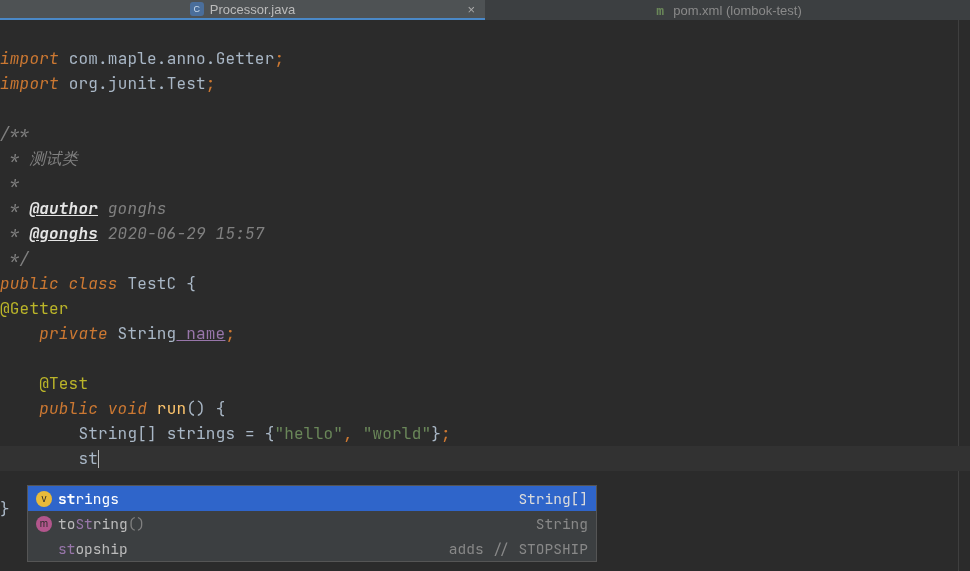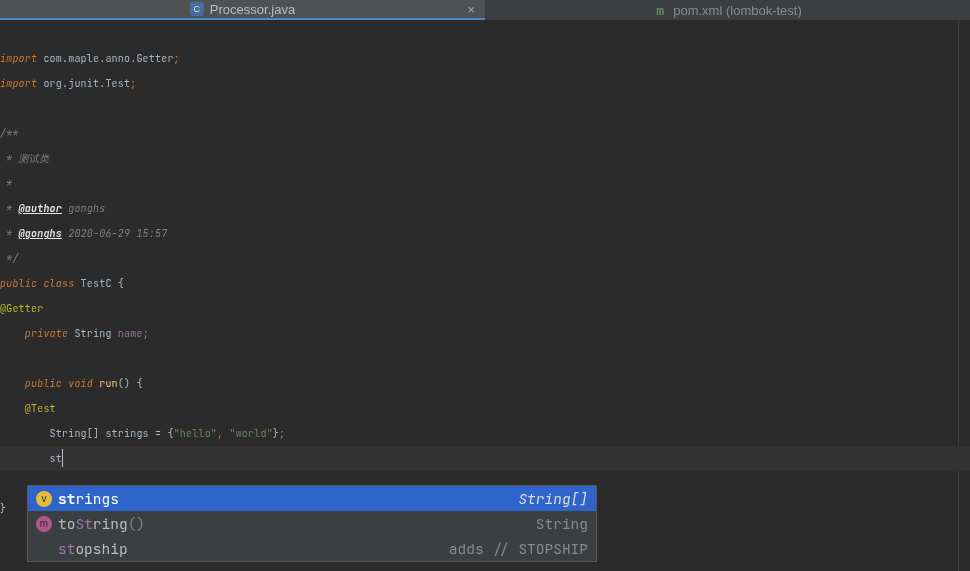--- a/index.html
+++ b/index.html
@@ -54,34 +54,34 @@
     display: inline-flex;
     align-items: center; justify-content: center;
     color: #6a8759;
     font-family: monospace;
     font-weight: bold;
   }
   .editor {
     position: relative;
     padding: 26px 0 0 0;
     line-height: 25px;
-    font-size: 10px;
+    font-size: 16px;
     letter-spacing: 0.2px;
   }
   .line { white-space: pre; padding: 0 0 0 0; }
   .kw    { color: #cc7832; font-style: italic; }
   .punct { color: #cc7832; }
   .anno  { color: #bbb529; }
   .doctag{ color: #e5e5e5; font-weight: bold; font-style: italic; text-decoration: underline; }
   .docg  { color: #808080; font-style: italic; }
   .method{ color: #ffc66d; }
   .paren { color: #a9b7c6; }
   .brack { color: #a9b7c6; }
   .str   { color: #6a8759; }
-  .name  { color: #9876aa; }
+  .name  { color: #9876aa; text-decoration: underline; }
   .pale  { color: #808080; }
   .white { color: #a9b7c6; }
   .caret-line {
     background: #323232;
   }
   .caret {
     display: inline-block;
     width: 1px; height: 18px;
     background: #bbbbbb;
     vertical-align: middle;
@@ -122,21 +122,21 @@
     font-family: sans-serif;
     color: #2b2b2b;
   }
   .icon-v { background: #e8ba3a; }
   .icon-m { background: #b2568c; }
   .comp-name .hl { color: #9876aa; }
   .comp-row.selected .comp-name .hl { color: #fff; font-weight: bold; }
   .comp-name { flex: 0 0 auto; }
   .comp-spacer { flex: 1; }
   .comp-type { color: #888; }
-  .comp-row.selected .comp-type { color: #dcdcdc; font-style: italic; }
+  .comp-row.selected .comp-type { color: #dcdcdc; }
   .comp-comment { color: #888; }
 </style>
 </head>
 <body>
 
 <div class="tab-bar">
   <div class="tab active">
     <span class="file-icon-java">C</span>
     <span>Processor.java</span>
     <span class="close">×</span>
@@ -156,22 +156,22 @@
 <div class="line"><span class="docg">/**</span></div>
 <div class="line"><span class="docg"> * 测试类</span></div>
 <div class="line"><span class="docg"> *</span></div>
 <div class="line"><span class="docg"> * </span><span class="doctag">@author</span><span class="docg"> gonghs</span></div>
 <div class="line"><span class="docg"> * </span><span class="doctag">@gonghs</span><span class="docg"> 2020-06-29 15:57</span></div>
 <div class="line"><span class="docg"> */</span></div>
 <div class="line"><span class="kw">public </span><span class="kw">class </span><span class="white">TestC</span><span class="white"> {</span></div>
 <div class="line"><span class="anno">@Getter</span></div>
 <div class="line">    <span class="kw">private </span><span class="white">String</span><span class="name"> name</span><span class="punct">;</span></div>
 <div class="line"> </div>
+<div class="line">    <span class="anno">@Test</span></div>
 <div class="line">    <span class="kw">public </span><span class="kw">void </span><span class="method">run</span><span class="paren">()</span><span class="white"> {</span></div>
-<div class="line">    <span class="anno">@Test</span></div>
 <div class="line">        <span class="white">String</span><span class="brack">[]</span><span class="white"> strings</span><span class="white"> = </span><span class="white">{</span><span class="str">"hello"</span><span class="punct">, </span><span class="str">"world"</span><span class="white">}</span><span class="punct">;</span></div>
 <div class="line caret-line">        <span class="white">st</span><span class="caret"></span></div>
 <div class="line"> </div>
 <div class="line"><span class="white">}</span></div>
 </div>
 
 <div class="completion">
   <div class="comp-row selected">
     <span class="comp-icon icon-v">v</span>
     <span class="comp-name"><span class="hl">st</span><span>rings</span></span>

